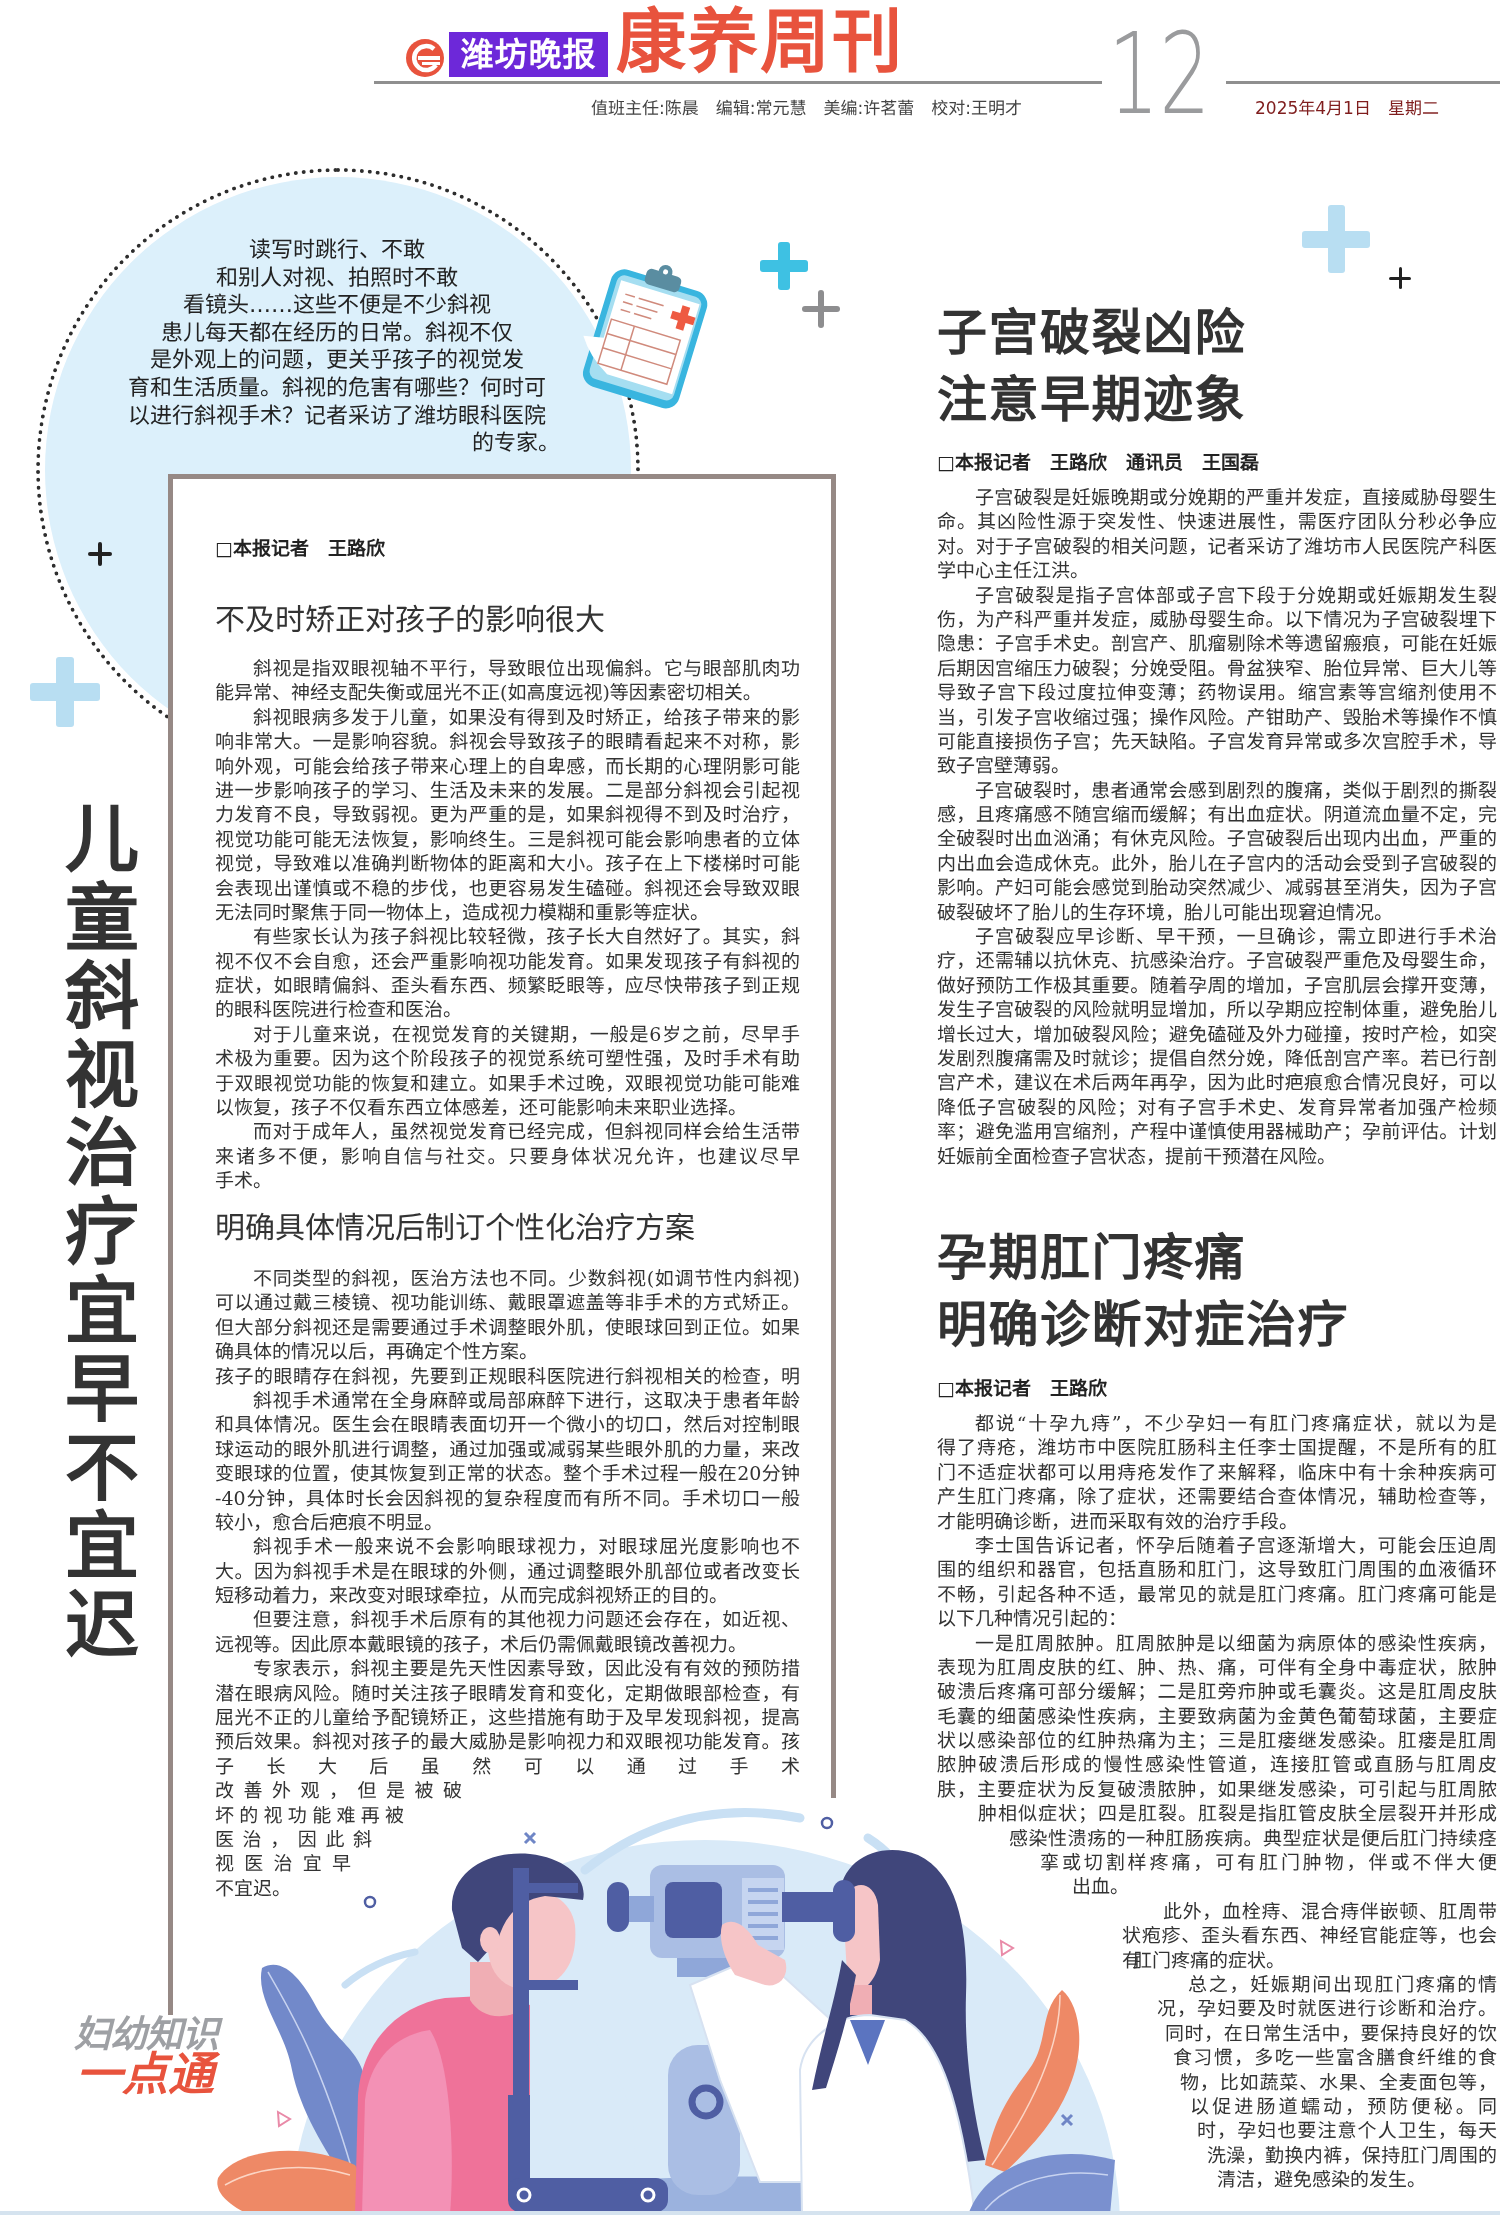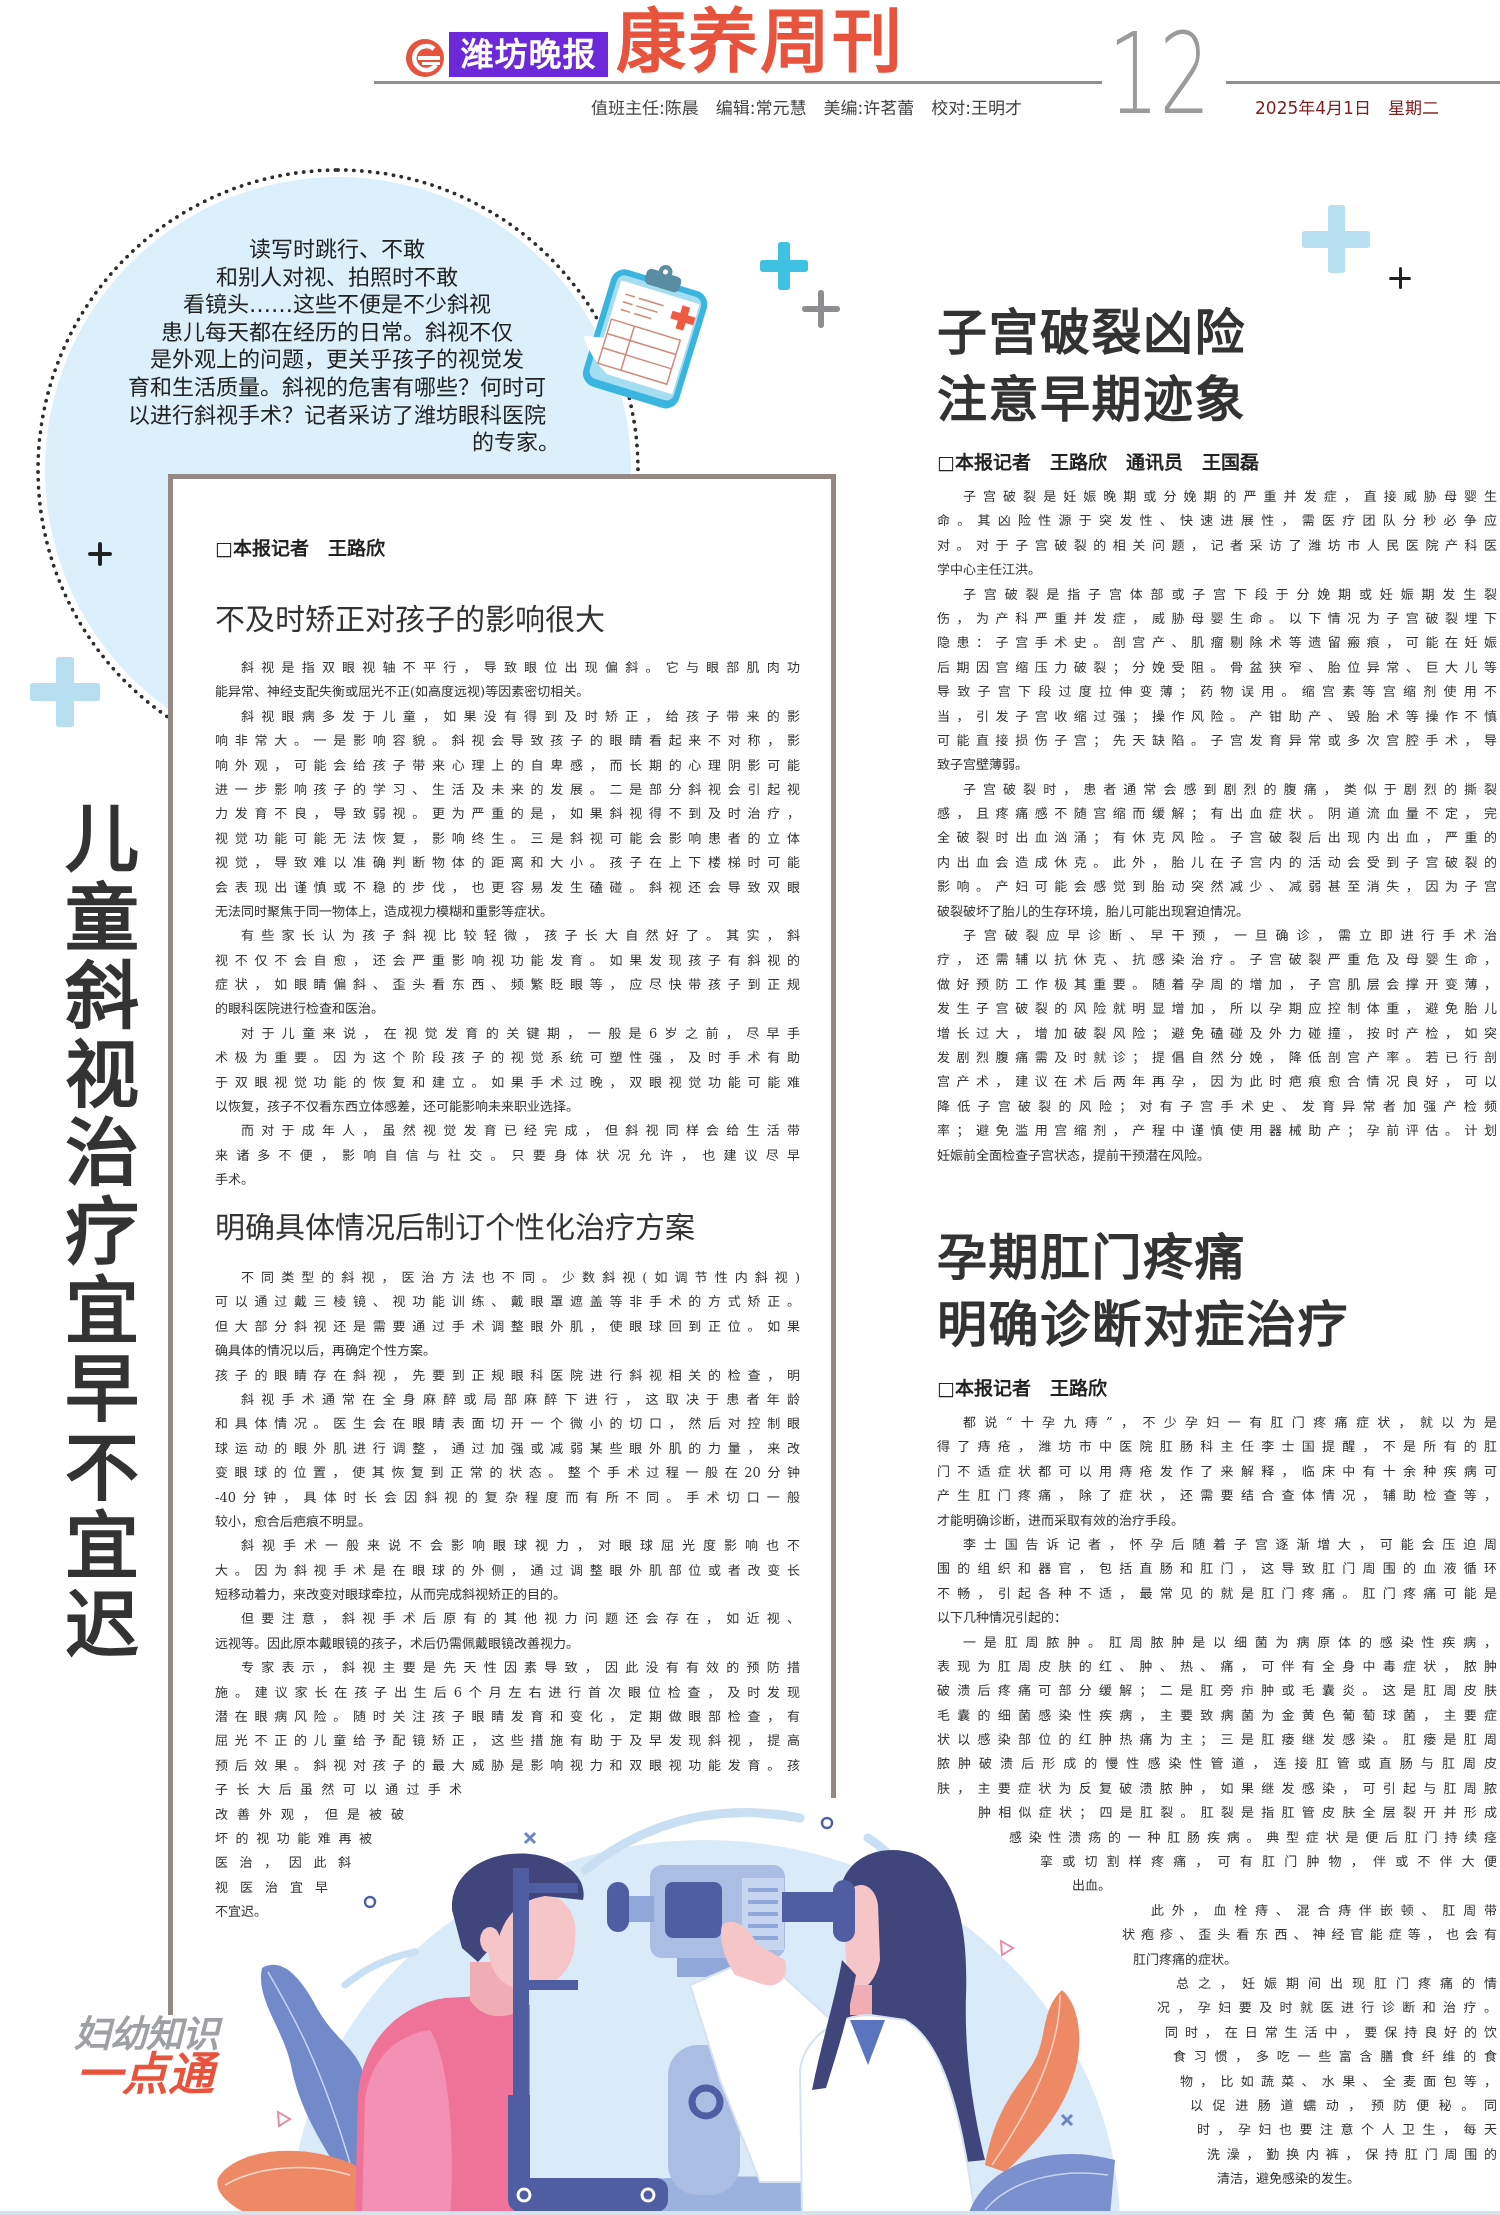--- a/index.html
+++ b/index.html
@@ -38,21 +38,21 @@
 .box-top{left:168px;top:474px;width:668px;height:5px;background:#968985}
 .box-left{left:168px;top:474px;width:5px;height:1541px;background:#968985}
 .box-right{left:831px;top:474px;width:5px;height:1324px;background:#968985}
 
 .vtitle{left:62px;top:800px;width:80px;font:bold 74px/78.6px "DejaVu Sans",sans-serif;color:#333;text-align:center;word-break:break-all}
 
 .byline{font:bold 19px/24px "DejaVu Sans",sans-serif;color:#222;white-space:nowrap}
 .subhead{font:300 30px/36px "DejaVu Sans",sans-serif;color:#333;white-space:nowrap}
 .headline{font:bold 50px/67px "DejaVu Sans",sans-serif;color:#333;letter-spacing:1.5px;white-space:nowrap}
 
-.body{font-size:13px;color:#333}
+.body{font-size:19px;color:#333}
 .line{height:24.4px;line-height:24.4px;text-align:justify;text-align-last:justify}
 .line.first{text-indent:2em}
 .line.last{text-align-last:left}
 
 #fs1-byline{left:215px;top:536px}
 #fs1-head{left:215px;top:602px}
 #fs1-body{left:215px;top:656px;width:585px}
 #fs2-head{left:215px;top:1210px}
 #fs2-body{left:215px;top:1266px;width:585px}
 
@@ -221,21 +221,20 @@
         <div class="line first">斜视手术一般来说不会影响眼球视力，对眼球屈光度影响也不</div>
         <div class="line">大。因为斜视手术是在眼球的外侧，通过调整眼外肌部位或者改变长</div>
         <div class="line last">短移动着力，来改变对眼球牵拉，从而完成斜视矫正的目的。</div>
       </div>
       <div class="para" id="fs2-body-p3">
         <div class="line first">但要注意，斜视手术后原有的其他视力问题还会存在，如近视、</div>
         <div class="line last">远视等。因此原本戴眼镜的孩子，术后仍需佩戴眼镜改善视力。</div>
       </div>
       <div class="para" id="fs2-body-p4">
         <div class="line first">专家表示，斜视主要是先天性因素导致，因此没有有效的预防措</div>
-        <div class="line">施。建议家长在孩子出生后6个月左右进行首次眼位检查，及时发现</div>
         <div class="line">潜在眼病风险。随时关注孩子眼睛发育和变化，定期做眼部检查，有</div>
         <div class="line">屈光不正的儿童给予配镜矫正，这些措施有助于及早发现斜视，提高</div>
         <div class="line">预后效果。斜视对孩子的最大威胁是影响视力和双眼视功能发育。孩</div>
         <div class="line">子长大后虽然可以通过手术</div>
         <div class="line">改善外观，但是被破</div>
         <div class="line">坏的视功能难再被</div>
         <div class="line">医治，因此斜</div>
         <div class="line">视医治宜早</div>
         <div class="line last">不宜迟。</div>
       </div>

